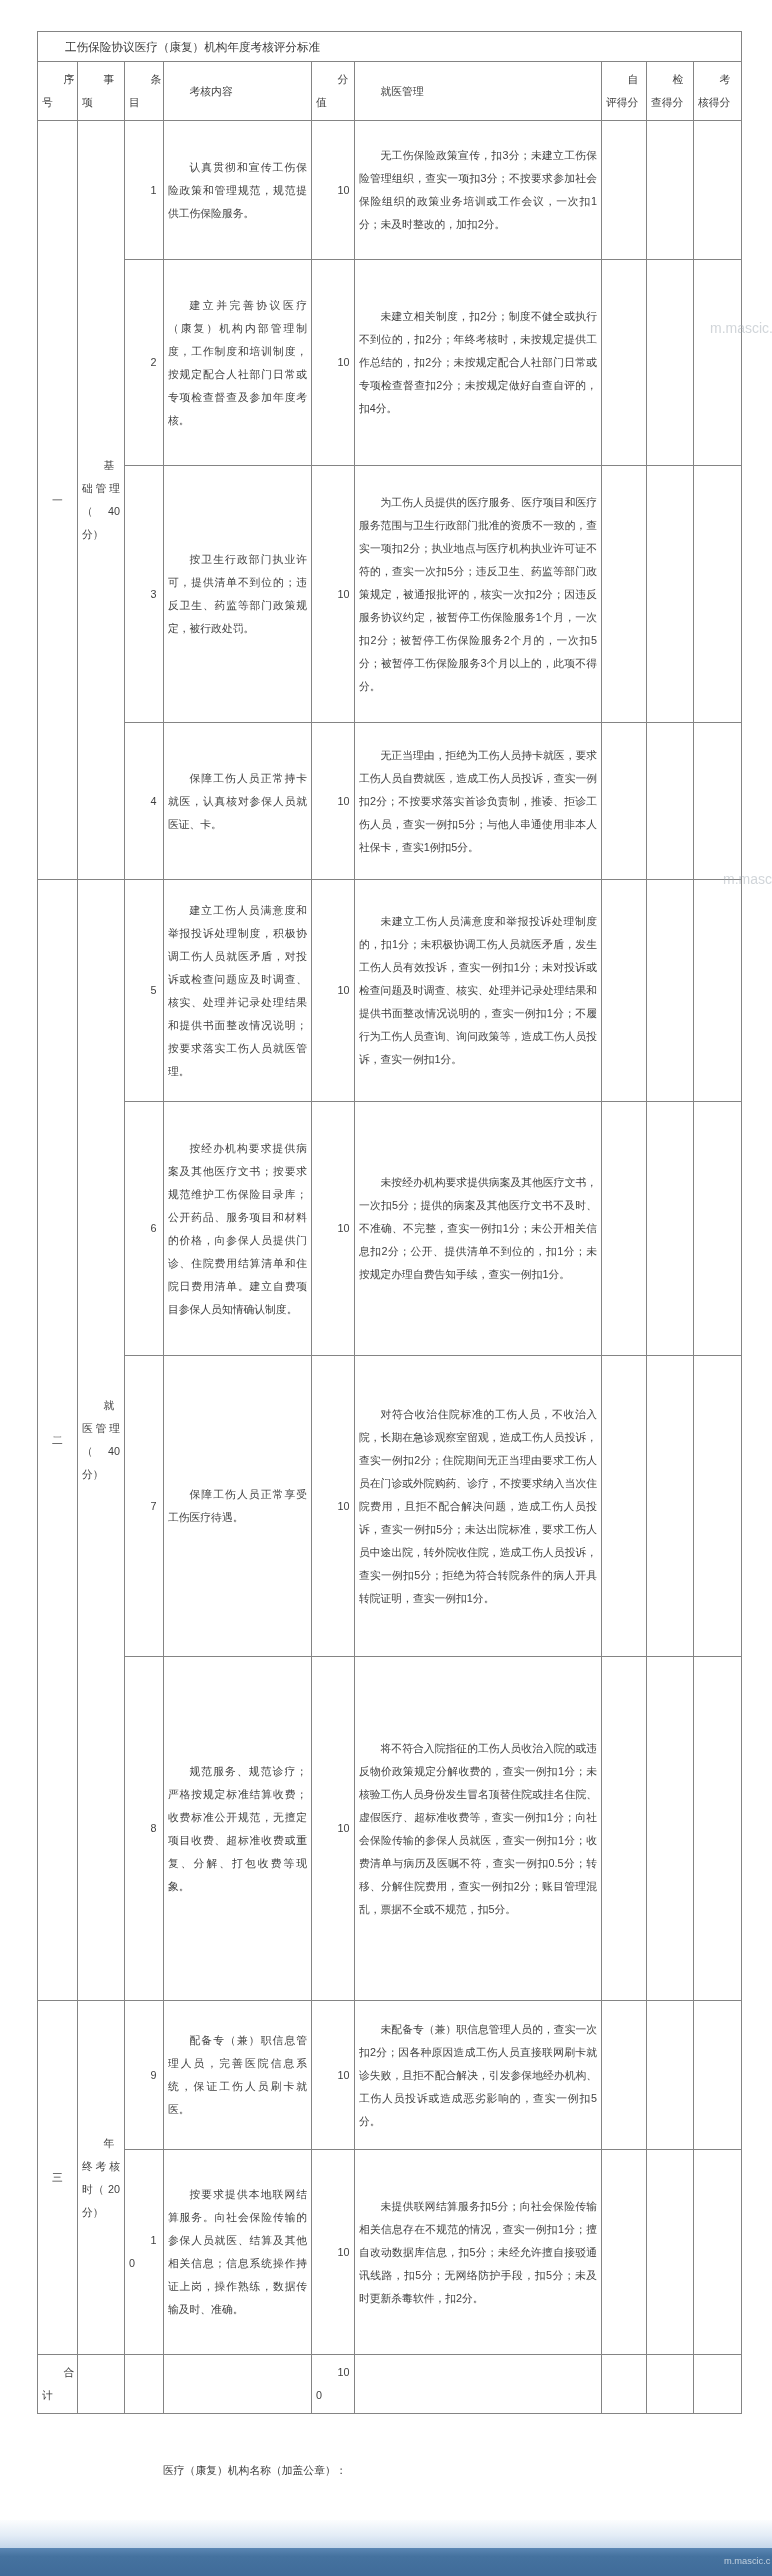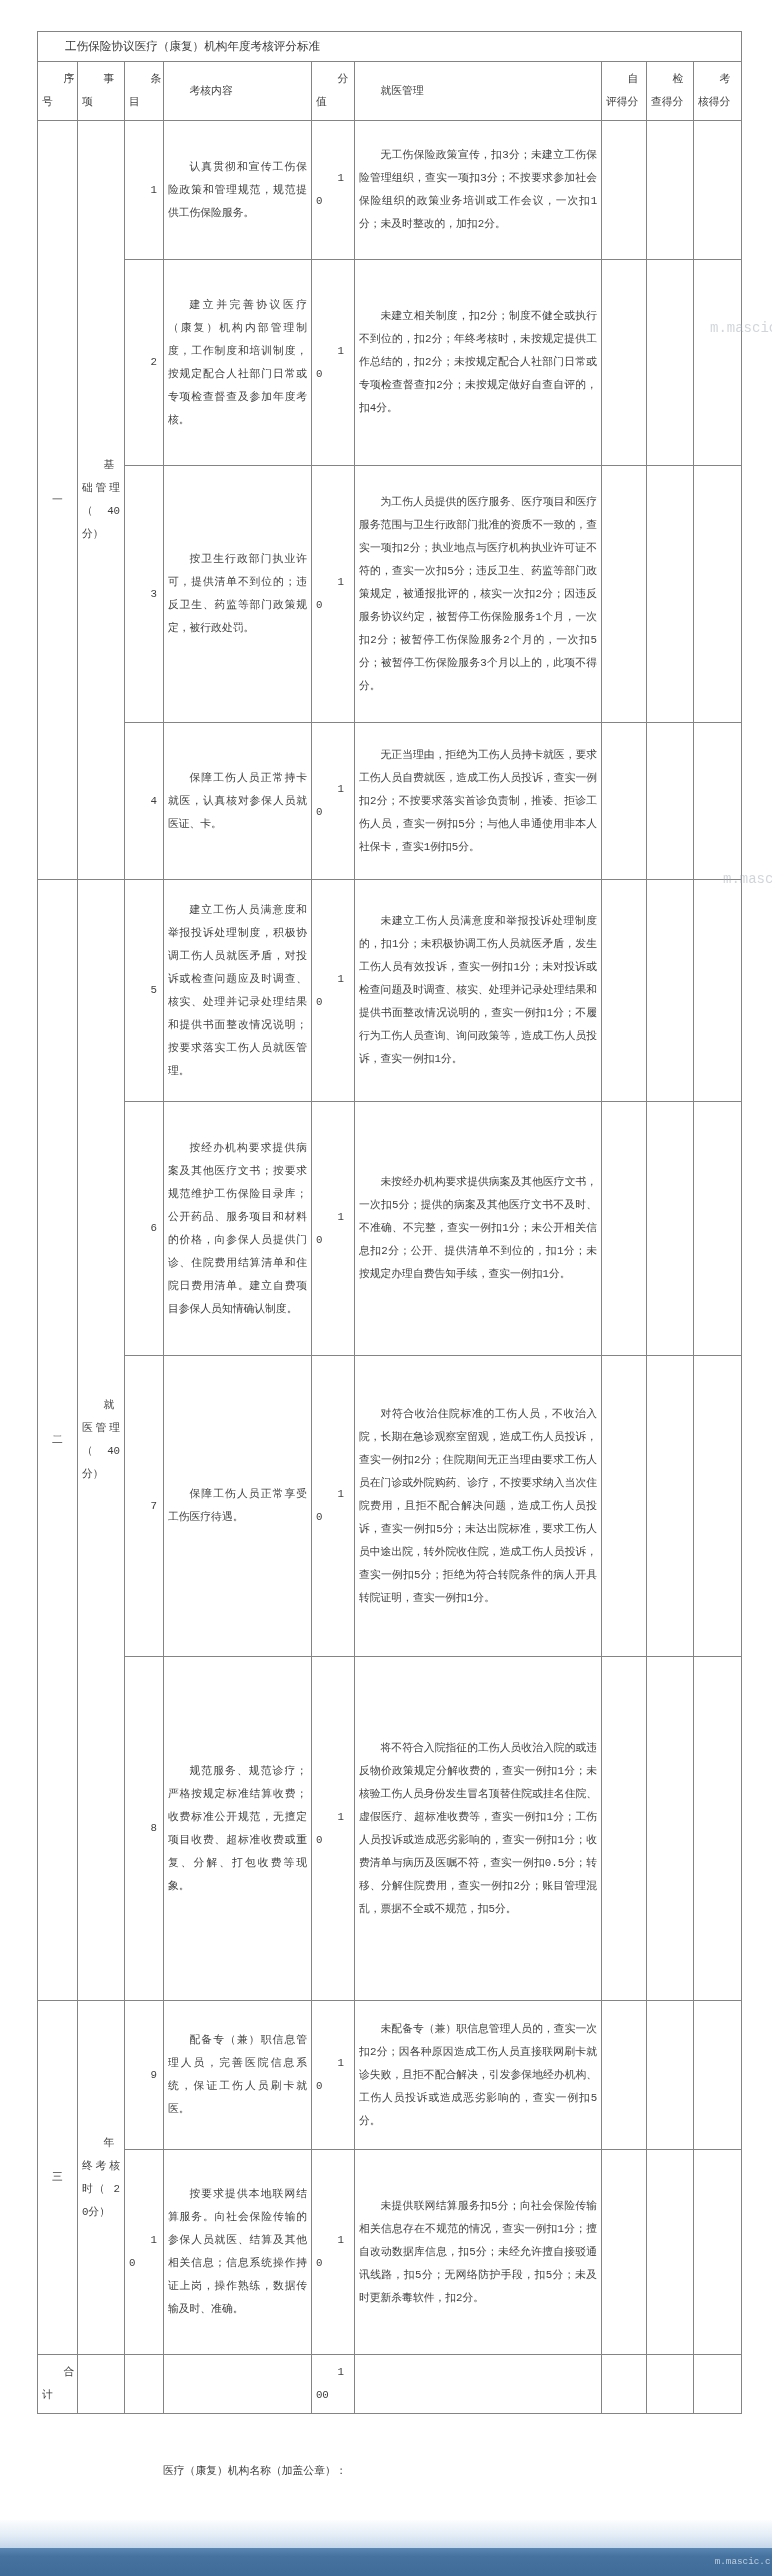--- a/index.html
+++ b/index.html
@@ -1,17 +1,17 @@
 <!DOCTYPE html>
 <html style="font-size:12.4px"><head>
 <meta charset="utf-8">
 <style>
   html,body{margin:0;padding:0;background:#ffffff;}
   .page{position:relative;width:772px;height:2576px;background:#ffffff;overflow:hidden;
-        font-family:Liberation Mono, monospace;}
+        font-family:Liberation Sans, sans-serif;}
   table.score-table{position:absolute;left:37px;top:31px;width:704px;border-collapse:collapse;table-layout:fixed;}
   td{border:0.8px solid #848484;vertical-align:middle;font-size:10.8px;color:#3f3f3f;
      line-height:23px;padding:1.5px 3.9px;word-break:break-all;overflow:hidden;}
   .txt{text-indent:2em;text-align:justify;text-justify:inter-character;}
   .ctr{text-align:center;text-indent:0;}
   td.title-cell{font-size:11.6px;line-height:17px;padding:6.2px 3.9px;color:#3a3a3a;}
   tr.tr-title{height:29px;}
   tr.tr-head{height:59px;}
   tr.r1{height:139px;} tr.r2{height:206px;} tr.r3{height:257px;} tr.r4{height:157px;}
   tr.r5{height:222px;} tr.r6{height:254px;} tr.r7{height:301px;} tr.r8{height:344px;}
@@ -126,21 +126,21 @@
       <td class="txt">10</td>
       <td class="txt">对符合收治住院标准的工伤人员，不收治入院，长期在急诊观察室留观，造成工伤人员投诉，查实一例扣2分；住院期间无正当理由要求工伤人员在门诊或外院购药、诊疗，不按要求纳入当次住院费用，且拒不配合解决问题，造成工伤人员投诉，查实一例扣5分；未达出院标准，要求工伤人员中途出院，转外院收住院，造成工伤人员投诉，查实一例扣5分；拒绝为符合转院条件的病人开具转院证明，查实一例扣1分。</td>
       <td></td>
       <td></td>
       <td></td>
     </tr>
     <tr class="r8">
       <td class="txt">8</td>
       <td class="txt">规范服务、规范诊疗；严格按规定标准结算收费；收费标准公开规范，无擅定项目收费、超标准收费或重复、分解、打包收费等现象。</td>
       <td class="txt">10</td>
-      <td class="txt">将不符合入院指征的工伤人员收治入院的或违反物价政策规定分解收费的，查实一例扣1分；未核验工伤人员身份发生冒名顶替住院或挂名住院、虚假医疗、超标准收费等，查实一例扣1分；工伤人员投诉或造成恶劣影响的，查实一例扣1分；收费清单与病历及医嘱不符，查实一例扣0.5分；转移、分解住院费用，查实一例扣2分；账目管理混乱，票据不全或不规范，扣5分。</td>
+      <td class="txt">将不符合入院指征的工伤人员收治入院的或违反物价政策规定分解收费的，查实一例扣1分；未核验工伤人员身份发生冒名顶替住院或挂名住院、虚假医疗、超标准收费等，查实一例扣1分；向社会保险传输的参保人员就医，查实一例扣1分；收费清单与病历及医嘱不符，查实一例扣0.5分；转移、分解住院费用，查实一例扣2分；账目管理混乱，票据不全或不规范，扣5分。</td>
       <td></td>
       <td></td>
       <td></td>
     </tr>
 
     <tr class="r9">
       <td class="ctr" rowspan="2">三</td>
       <td class="txt" rowspan="2">年终考核时（  20分）</td>
       <td class="txt">9</td>
       <td class="txt">配备专（兼）职信息管理人员，完善医院信息系统，保证工伤人员刷卡就医。</td>

